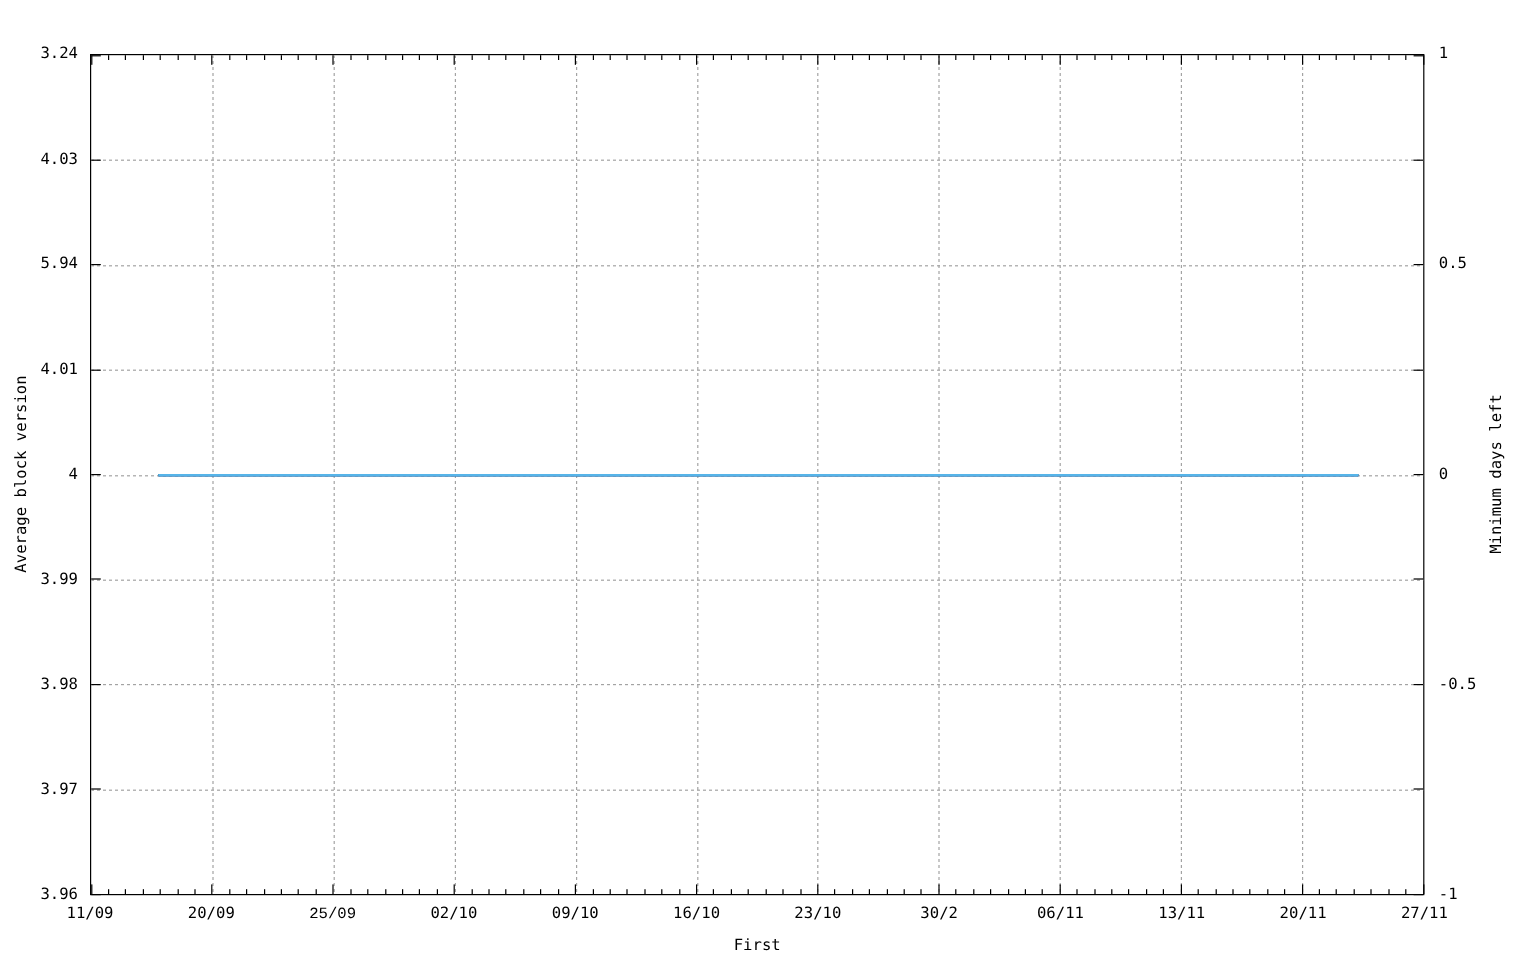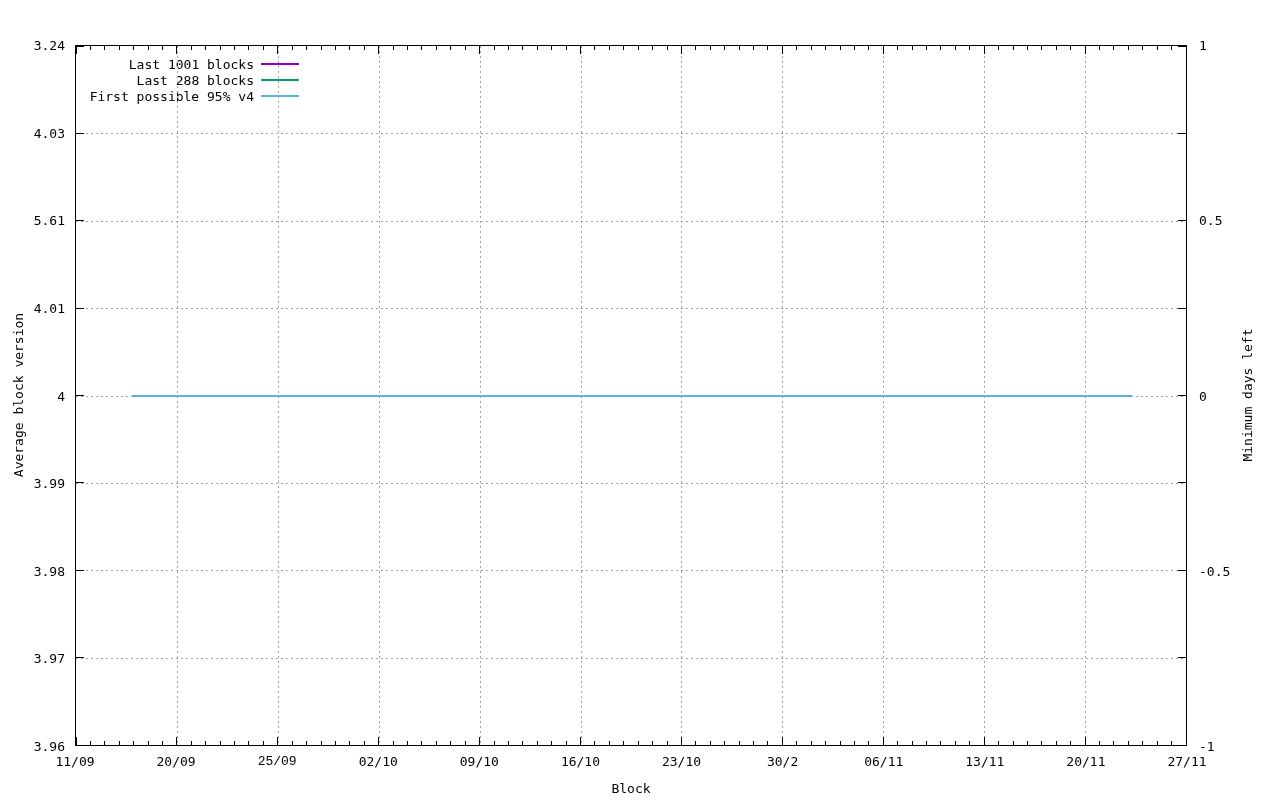--- a/index.html
+++ b/index.html
@@ -55,34 +55,20 @@
   .legend-row{display:flex;align-items:center;height:16px;}
   .legend-label{display:inline-block;width:178px;text-align:right;white-space:nowrap;}
   .legend-line{display:inline-block;width:38px;height:2px;margin-left:7px;}
 </style>
 </head>
 <body>
 
 <div id="figure">
 
   <div id="plot-area">
-    <div id="legend">
-        <div class="legend-row">
-          <div class="legend-label">Last 1001 blocks</div>
-          <div class="legend-line" style="background: rgb(148, 0, 211);"></div>
-        </div>
-        <div class="legend-row">
-          <div class="legend-label">Last 288 blocks</div>
-          <div class="legend-line" style="background: rgb(0, 158, 115);"></div>
-        </div>
-        <div class="legend-row">
-          <div class="legend-label">First possible 95% v4</div>
-          <div class="legend-line" style="background: rgb(86, 180, 233);"></div>
-        </div>
-      </div>
   <div class="gridline-h" style="top: 12.5%;"></div>
       <div class="gridline-h" style="top: 25%;"></div>
       <div class="gridline-h" style="top: 37.5%;"></div>
       <div class="gridline-h" style="top: 50%;"></div>
       <div class="gridline-h" style="top: 62.5%;"></div>
       <div class="gridline-h" style="top: 75%;"></div>
       <div class="gridline-h" style="top: 87.5%;"></div>
       <div class="gridline-v" style="left: 9.09091%;"></div>
       <div class="gridline-v" style="left: 18.1818%;"></div>
       <div class="gridline-v" style="left: 27.2727%;"></div>
@@ -267,36 +253,36 @@
       <div class="tick y-major" style="top: calc(87.5% - 0.5px); right: 0px;"></div>
       <div class="tick y-major" style="top: calc(100% - 0.5px); left: 0px;"></div>
       <div class="tick y-major" style="top: calc(100% - 0.5px); right: 0px;"></div>
       <div class="series-line" style="background: rgb(148, 0, 211); top: calc(50% - 1px); left: 5.04%; width: 90.11%;"></div>
       <div class="series-line" style="background: rgb(0, 158, 115); top: calc(50% - 1px); left: 5.04%; width: 90.11%;"></div>
       <div class="series-line" style="background: rgb(86, 180, 233); top: calc(50% - 1px); left: 5.04%; width: 90.11%;"></div>
     </div>
 
   <div id="y-axis-left-label">Average block version</div>
   <div id="y-axis-right-label">Minimum days left</div>
-  <div id="x-axis-label">Block</div>
+  <div id="x-axis-label">First</div>
 <div class="x-tick-label" style="left: 75px;">11/09</div>
     <div class="x-tick-label" style="left: 176.091px;">20/09</div>
     <div class="x-tick-label" style="left: 277.182px; font-family: Liberation Mono, monospace;">25/09</div>
     <div class="x-tick-label" style="left: 378.273px;">02/10</div>
     <div class="x-tick-label" style="left: 479.364px;">09/10</div>
     <div class="x-tick-label" style="left: 580.455px;">16/10</div>
     <div class="x-tick-label" style="left: 681.545px;">23/10</div>
     <div class="x-tick-label" style="left: 782.636px;">30/2</div>
     <div class="x-tick-label" style="left: 883.727px;">06/11</div>
     <div class="x-tick-label" style="left: 984.818px;">13/11</div>
     <div class="x-tick-label" style="left: 1085.91px;">20/11</div>
     <div class="x-tick-label" style="left: 1187px;">27/11</div>
     <div class="y-left-tick-label" style="top: 45px;">3.24</div>
     <div class="y-left-tick-label" style="top: 132.625px;">4.03</div>
-    <div class="y-left-tick-label" style="top: 220.25px;">5.61</div>
+    <div class="y-left-tick-label" style="top: 220.25px;">5.94</div>
     <div class="y-left-tick-label" style="top: 307.875px;">4.01</div>
     <div class="y-left-tick-label" style="top: 395.5px;">4</div>
     <div class="y-left-tick-label" style="top: 483.125px;">3.99</div>
     <div class="y-left-tick-label" style="top: 570.75px;">3.98</div>
     <div class="y-left-tick-label" style="top: 658.375px;">3.97</div>
     <div class="y-left-tick-label" style="top: 746px;">3.96</div>
     <div class="y-right-tick-label" style="top: 45px;">1</div>
     <div class="y-right-tick-label" style="top: 220.25px;">0.5</div>
     <div class="y-right-tick-label" style="top: 395.5px;">0</div>
     <div class="y-right-tick-label" style="top: 570.75px;">-0.5</div>

